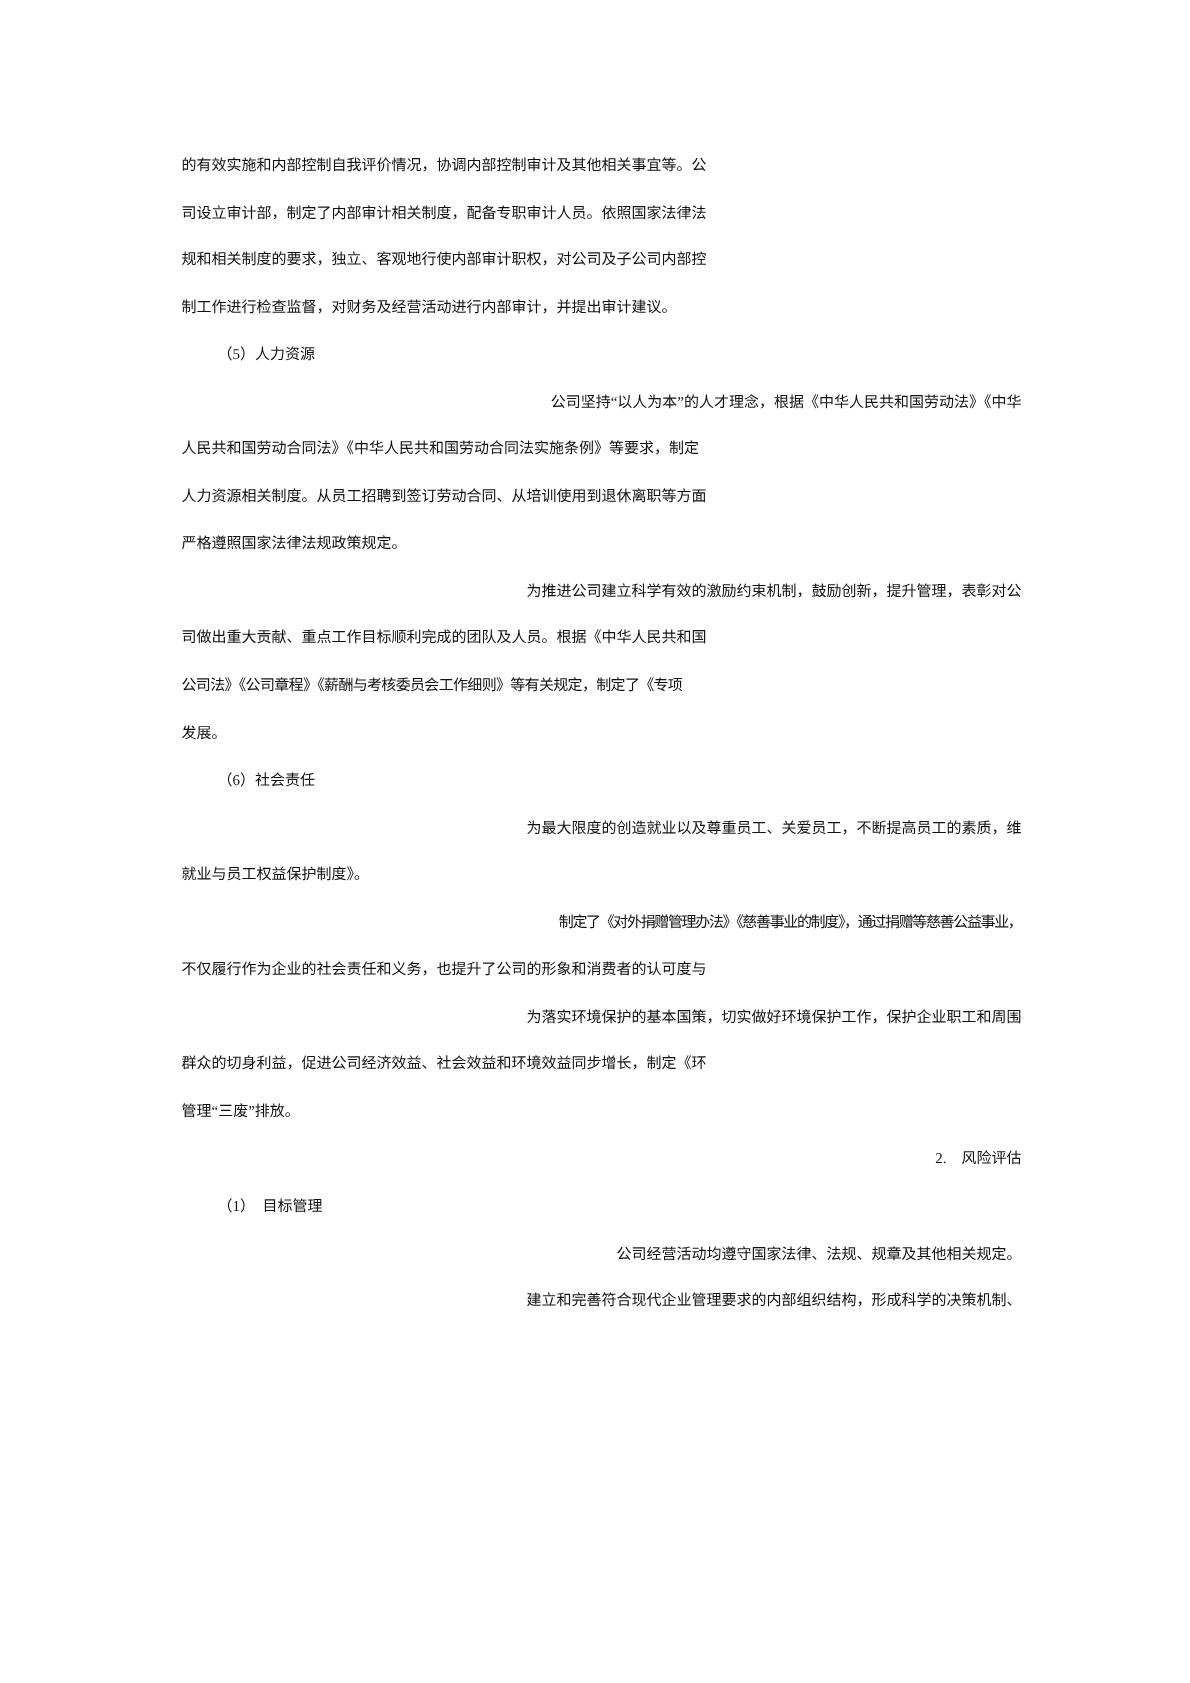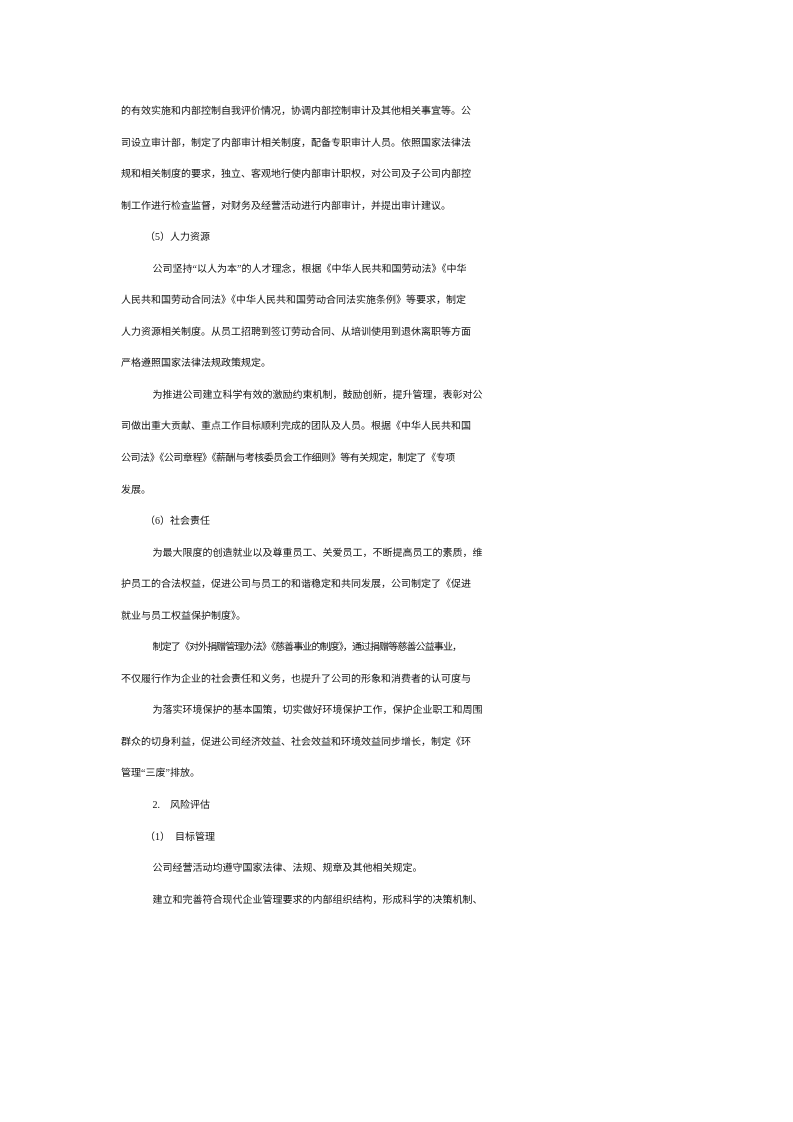--- a/index.html
+++ b/index.html
@@ -23,21 +23,21 @@
     width: 560px;
   }
   .line {
     font-size: 10px;
     line-height: 31.55px;
     height: 31.55px;
     white-space: nowrap;
     letter-spacing: 0;
   }
   
-  .line.indent { text-indent: 31.6px; }
+  .line.indent { text-indent: 31.6px; text-align: right; }
   
   .line.indent-paren { text-indent: 24px; }
   
   .line.tight1 { letter-spacing: -0.45px; }
   .line.tight2 { letter-spacing: -0.9px; }
 </style>
 </head>
 <body>
 
 <div class="page" style="background: rgb(255, 255, 255); color: rgb(17, 17, 17);">
@@ -50,21 +50,20 @@
       <div class="line indent">公司坚持“以人为本”的人才理念，根据《中华人民共和国劳动法》《中华</div>
       <div class="line flush">人民共和国劳动合同法》《中华人民共和国劳动合同法实施条例》等要求，制定</div>
       <div class="line flush">人力资源相关制度。从员工招聘到签订劳动合同、从培训使用到退休离职等方面</div>
       <div class="line flush">严格遵照国家法律法规政策规定。</div>
       <div class="line indent">为推进公司建立科学有效的激励约束机制，鼓励创新，提升管理，表彰对公</div>
       <div class="line flush">司做出重大贡献、重点工作目标顺利完成的团队及人员。根据《中华人民共和国</div>
       <div class="line flush tight1">公司法》《公司章程》《薪酬与考核委员会工作细则》等有关规定，制定了《专项</div>
       <div class="line flush">发展。</div>
       <div class="line indent-paren">（6）社会责任</div>
       <div class="line indent">为最大限度的创造就业以及尊重员工、关爱员工，不断提高员工的素质，维</div>
-      <div class="line flush">护员工的合法权益，促进公司与员工的和谐稳定和共同发展，公司制定了《促进</div>
       <div class="line flush">就业与员工权益保护制度》。</div>
       <div class="line indent tight2">制定了《对外捐赠管理办法》《慈善事业的制度》，通过捐赠等慈善公益事业，</div>
       <div class="line flush">不仅履行作为企业的社会责任和义务，也提升了公司的形象和消费者的认可度与</div>
       <div class="line indent">为落实环境保护的基本国策，切实做好环境保护工作，保护企业职工和周围</div>
       <div class="line flush">群众的切身利益，促进公司经济效益、社会效益和环境效益同步增长，制定《环</div>
       <div class="line flush">管理“三废”排放。</div>
       <div class="line indent">2.　风险评估</div>
       <div class="line indent-paren">（1）　目标管理</div>
       <div class="line indent">公司经营活动均遵守国家法律、法规、规章及其他相关规定。</div>
       <div class="line indent">建立和完善符合现代企业管理要求的内部组织结构，形成科学的决策机制、</div>

